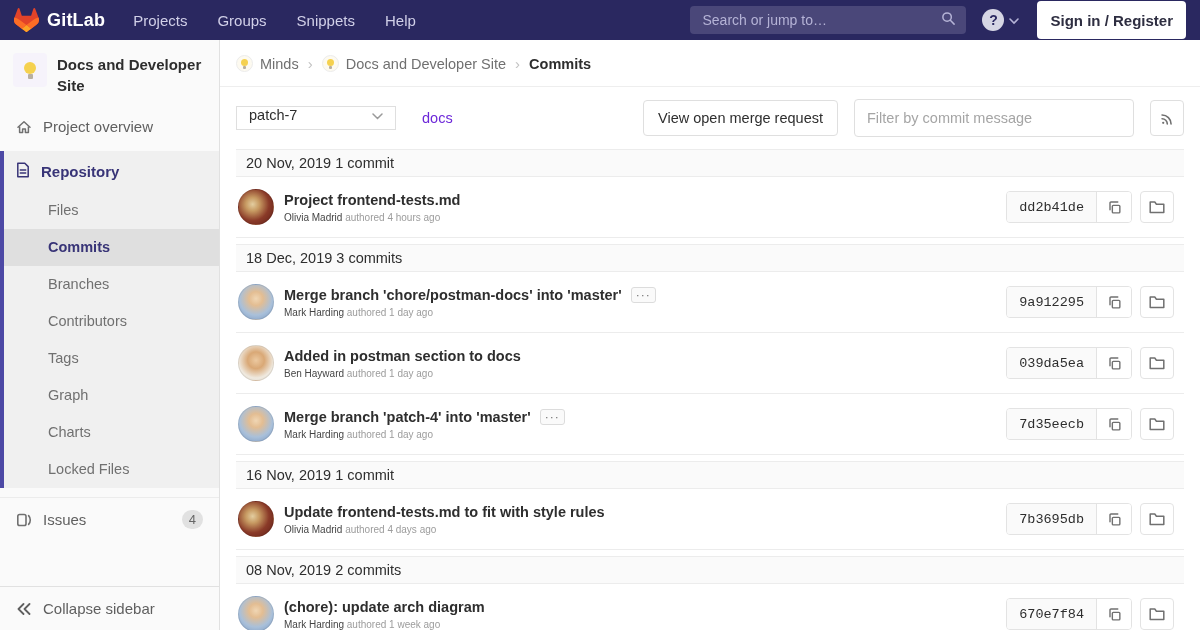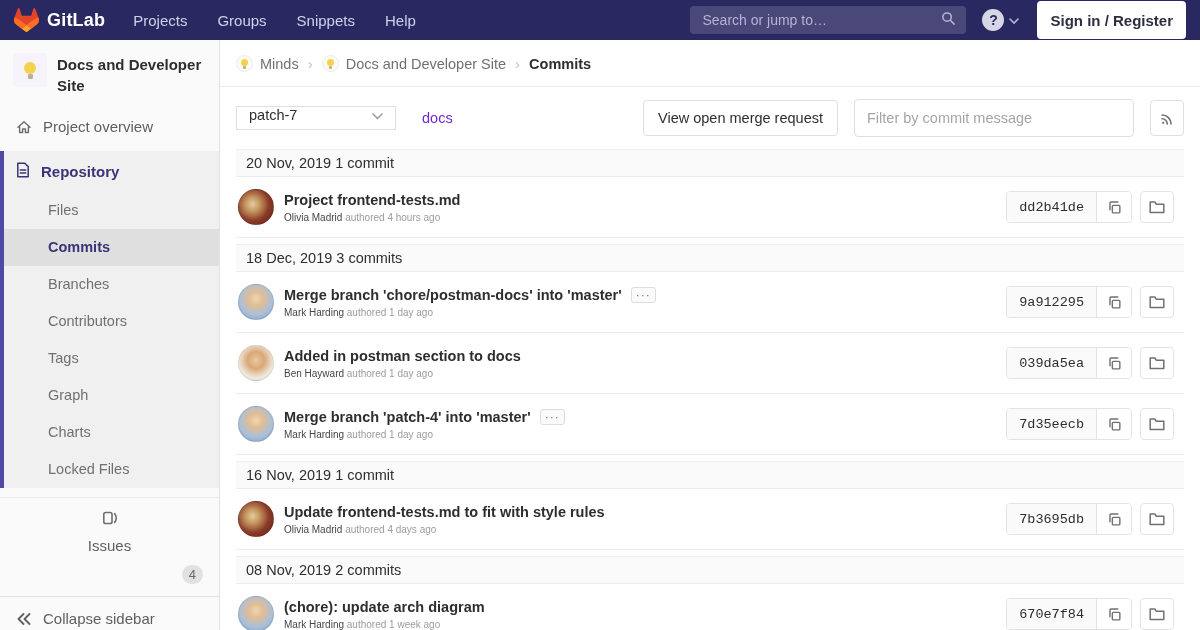--- a/index.html
+++ b/index.html
@@ -56,21 +56,21 @@
   .nav-item .icn { display:flex; width:16px; justify-content:center; flex:none; }
   .repo-section { background:#f0f0f0; border-left:4px solid #4d49a5; margin-top:4px; }
   .repo-header {
     display:flex; align-items:center; gap:11px; padding:11px 12px; color:#383477;
     font-weight:700; font-size:15px; cursor:pointer;text-align:center;
   }
   .repo-subitem {
     padding:9px 16px 9px 44px; color:#707070; font-size:14.5px; line-height:19px; cursor:pointer;
   }
   .repo-subitem.active { background:#dfdfdf; color:#383477; font-weight:700; }
-  .issues-item { margin-top:9px; border-top:1px solid #ececec;flex-direction:column; }
+  .issues-item { margin-top:9px; border-top:1px solid #ececec; }
   .issues-badge {
     margin-left:auto; background:#e1e1e1; color:#666; border-radius:10px;
     padding:2px 7px; font-size:13px;
   }
   .collapse-item { margin-top:auto; border-top:1px solid #e1e1e1; padding:13px 16px; }
   
   .main { position:absolute; top:40px; left:220px; width:980px; height:590px; background:#fff; }
   .breadcrumbs {
     display:flex; align-items:center; gap:9px; padding:15px 16px 14px 16px;
     border-bottom:1px solid #eee; font-size:14.5px;

